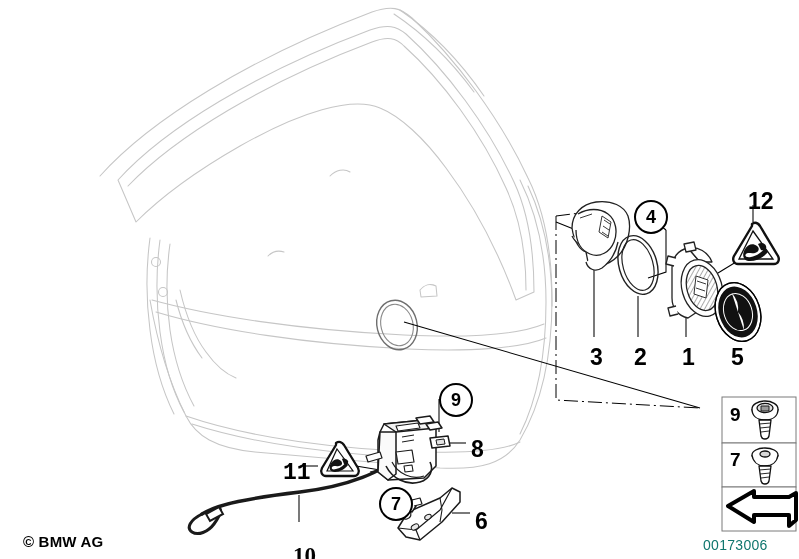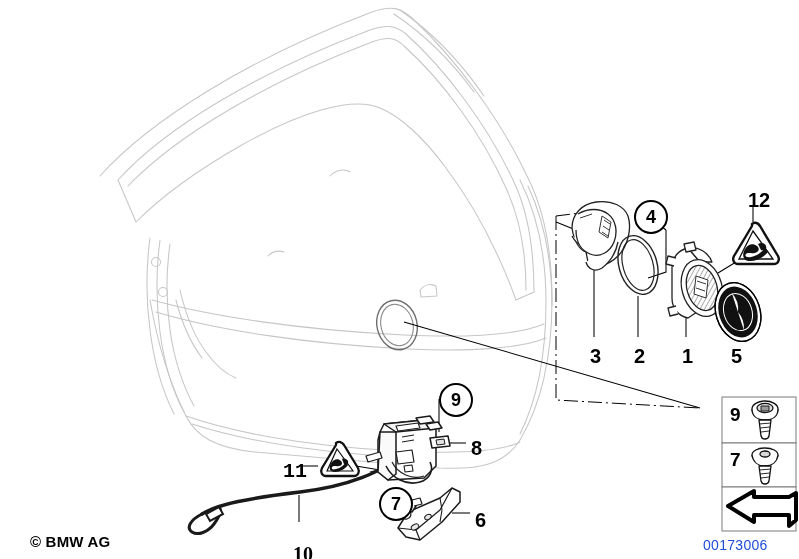--- a/index.html
+++ b/index.html
@@ -21,21 +21,21 @@
     position: absolute;
     left: 0;
     top: 0;
     width: 799px;
     height: 559px;
   }
   .callout {
     position: absolute;
     font-family: "Liberation Sans", sans-serif;
     font-weight: bold;
-    font-size: 20px;
+    font-size: 23px;
     color: #000000;
     line-height: 1;
     white-space: nowrap;
     letter-spacing: 0px;
   }
   .callout.circled {
     width: 30px;
     height: 30px;
     border: 2px solid #000;
     border-radius: 50%;
@@ -55,29 +55,28 @@
   #copyright {
     position: absolute;
     left: 23px;
     top: 533px;
     font-family: "Liberation Sans", sans-serif;
     font-weight: bold;
     font-size: 15px;
     color: #000;
     letter-spacing: 0.2px;
     white-space: nowrap;
-    margin-left: 7px;
   }
   #partnumber {
     position: absolute;
     left: 703px;
     top: 537px;
     font-family: "Liberation Sans", sans-serif;
     font-size: 14px;
-    color: #1d4ed8;
+    color: #0f766e;
     letter-spacing: 0.3px;
     white-space: nowrap;
   }
 </style>
 </head>
 <body>
 
 <div id="page">
 
   <svg id="artboard" viewBox="0 0 799 559">

